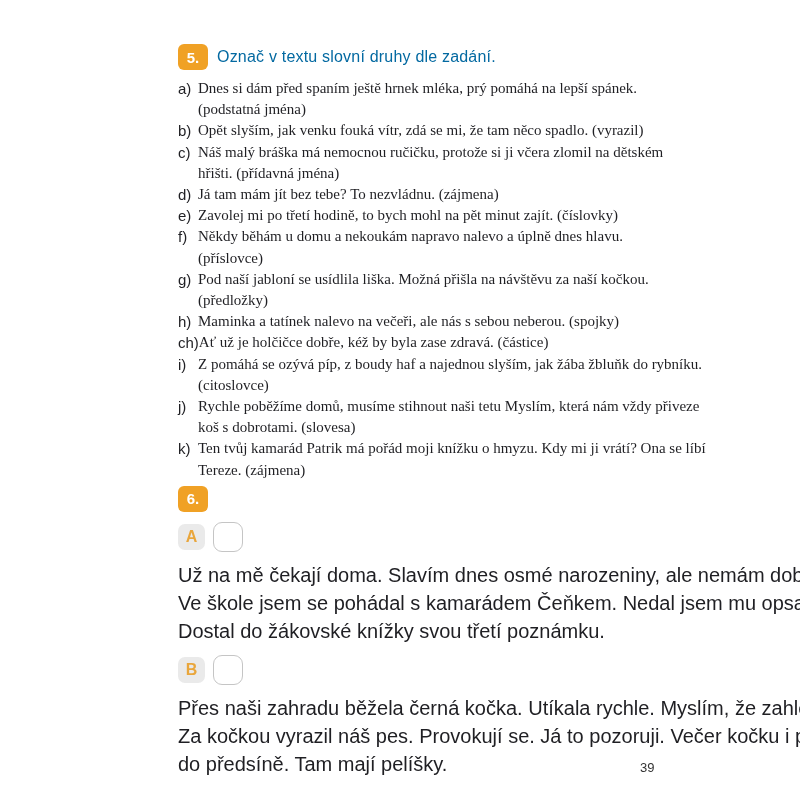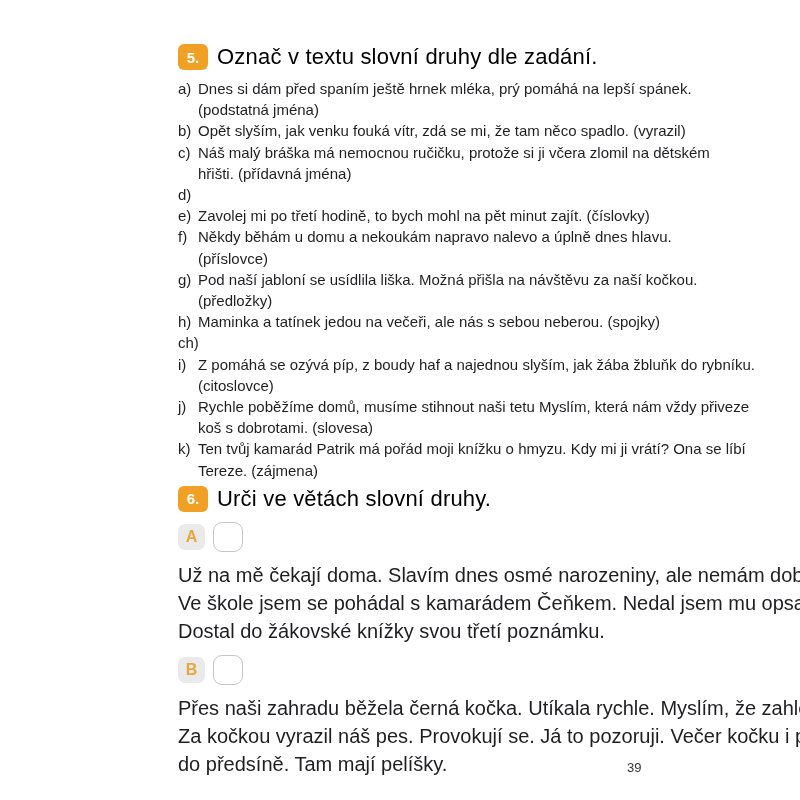--- a/index.html
+++ b/index.html
@@ -34,41 +34,42 @@
     border-radius: 6px;
     color: #ffffff;
     font-weight: bold;
     font-size: 15px;
     display: flex;
     align-items: center;
     justify-content: center;
     flex: 0 0 auto;
   }
   .ex-title {
-    color: #000000;
-    font-size: 22px;
+    color: #0369a1;
+    font-size: 16px;
     letter-spacing: 0.2px;
     white-space: nowrap;
   }
   .items {
     margin-top: 8px;
     font-size: 15px;
     line-height: 21.2px;
   }
   .item {
     display: flex;
     align-items: flex-start;
   }
   .item-label {
     flex: 0 0 auto;
     min-width: 20px;
     white-space: nowrap;
   }
   .item-text {
     white-space: pre;
+    font-family: Liberation Serif, serif;
   }
   .ex6-header { margin-top: 5px; }
   .section-row {
     display: flex;
     align-items: center;
     gap: 8px;
     margin-top: 10px;
   }
   .letter-badge {
     width: 27px;
@@ -93,21 +94,21 @@
   }
   .paragraph {
     margin-top: 9px;
     font-size: 20px;
     line-height: 28px;
     white-space: pre;
   }
   .para-a { margin-bottom: 4px; }
   .page-number {
     position: absolute;
-    left: 627px;
+    left: 640px;
     top: 760px;
     font-size: 13px;
     color: #333333;
   }
 </style>
 </head>
 <body>
 
 <div class="page">
   <div class="content">
@@ -127,62 +128,63 @@
         <div class="item-label">b)</div>
         <div class="item-text">Opět slyším, jak venku fouká vítr, zdá se mi, že tam něco spadlo. (vyrazil)</div>
       </div>
       <div class="item">
         <div class="item-label">c)</div>
         <div class="item-text">Náš malý bráška má nemocnou ručičku, protože si ji včera zlomil na dětském
 hřišti. (přídavná jména)</div>
       </div>
       <div class="item">
         <div class="item-label">d)</div>
+        <div class="item-text">Já tam mám jít bez tebe? To nezvládnu. (zájmena)</div>
       </div>
       <div class="item">
         <div class="item-label">e)</div>
         <div class="item-text">Zavolej mi po třetí hodině, to bych mohl na pět minut zajít. (číslovky)</div>
       </div>
       <div class="item">
         <div class="item-label">f)</div>
         <div class="item-text">Někdy běhám u domu a nekoukám napravo nalevo a úplně dnes hlavu.
 (příslovce)</div>
       </div>
       <div class="item">
         <div class="item-label">g)</div>
         <div class="item-text">Pod naší jabloní se usídlila liška. Možná přišla na návštěvu za naší kočkou.
 (předložky)</div>
       </div>
       <div class="item">
         <div class="item-label">h)</div>
-        <div class="item-text">Maminka a tatínek jedou na večeři, ale nás s sebou neberou. (spojky)</div>
+        <div class="item-text">Maminka a tatínek nalevo na večeři, ale nás s sebou neberou. (spojky)</div>
       </div>
       <div class="item">
         <div class="item-label">ch)</div>
+        <div class="item-text">Ať už je holčičce dobře, kéž by byla zase zdravá. (částice)</div>
       </div>
       <div class="item">
         <div class="item-label">i)</div>
         <div class="item-text">Z pomáhá se ozývá píp, z boudy haf a najednou slyším, jak žába žbluňk do rybníku.
 (citoslovce)</div>
       </div>
       <div class="item">
         <div class="item-label">j)</div>
         <div class="item-text">Rychle poběžíme domů, musíme stihnout naši tetu Myslím, která nám vždy přiveze
 koš s dobrotami. (slovesa)</div>
       </div>
       <div class="item">
         <div class="item-label">k)</div>
         <div class="item-text">Ten tvůj kamarád Patrik má pořád moji knížku o hmyzu. Kdy mi ji vrátí? Ona se líbí
 Tereze. (zájmena)</div>
       </div>
     </div>
 
     <div class="ex-header ex6-header">
       <div class="num-badge">6.</div>
-      <div class="ex-title">Urči ve větách slovní druhy.</div>
     </div>
 
     <div class="section-row">
       <div class="letter-badge">A</div>
       <div class="answer-box"></div>
     </div>
     <div class="paragraph para-a">Už na mě čekají doma. Slavím dnes osmé narozeniny, ale nemám dobrou náladu.
 Ve škole jsem se pohádal s kamarádem Čeňkem. Nedal jsem mu opsat domácí úkol.
 Dostal do žákovské knížky svou třetí poznámku.</div>
 

